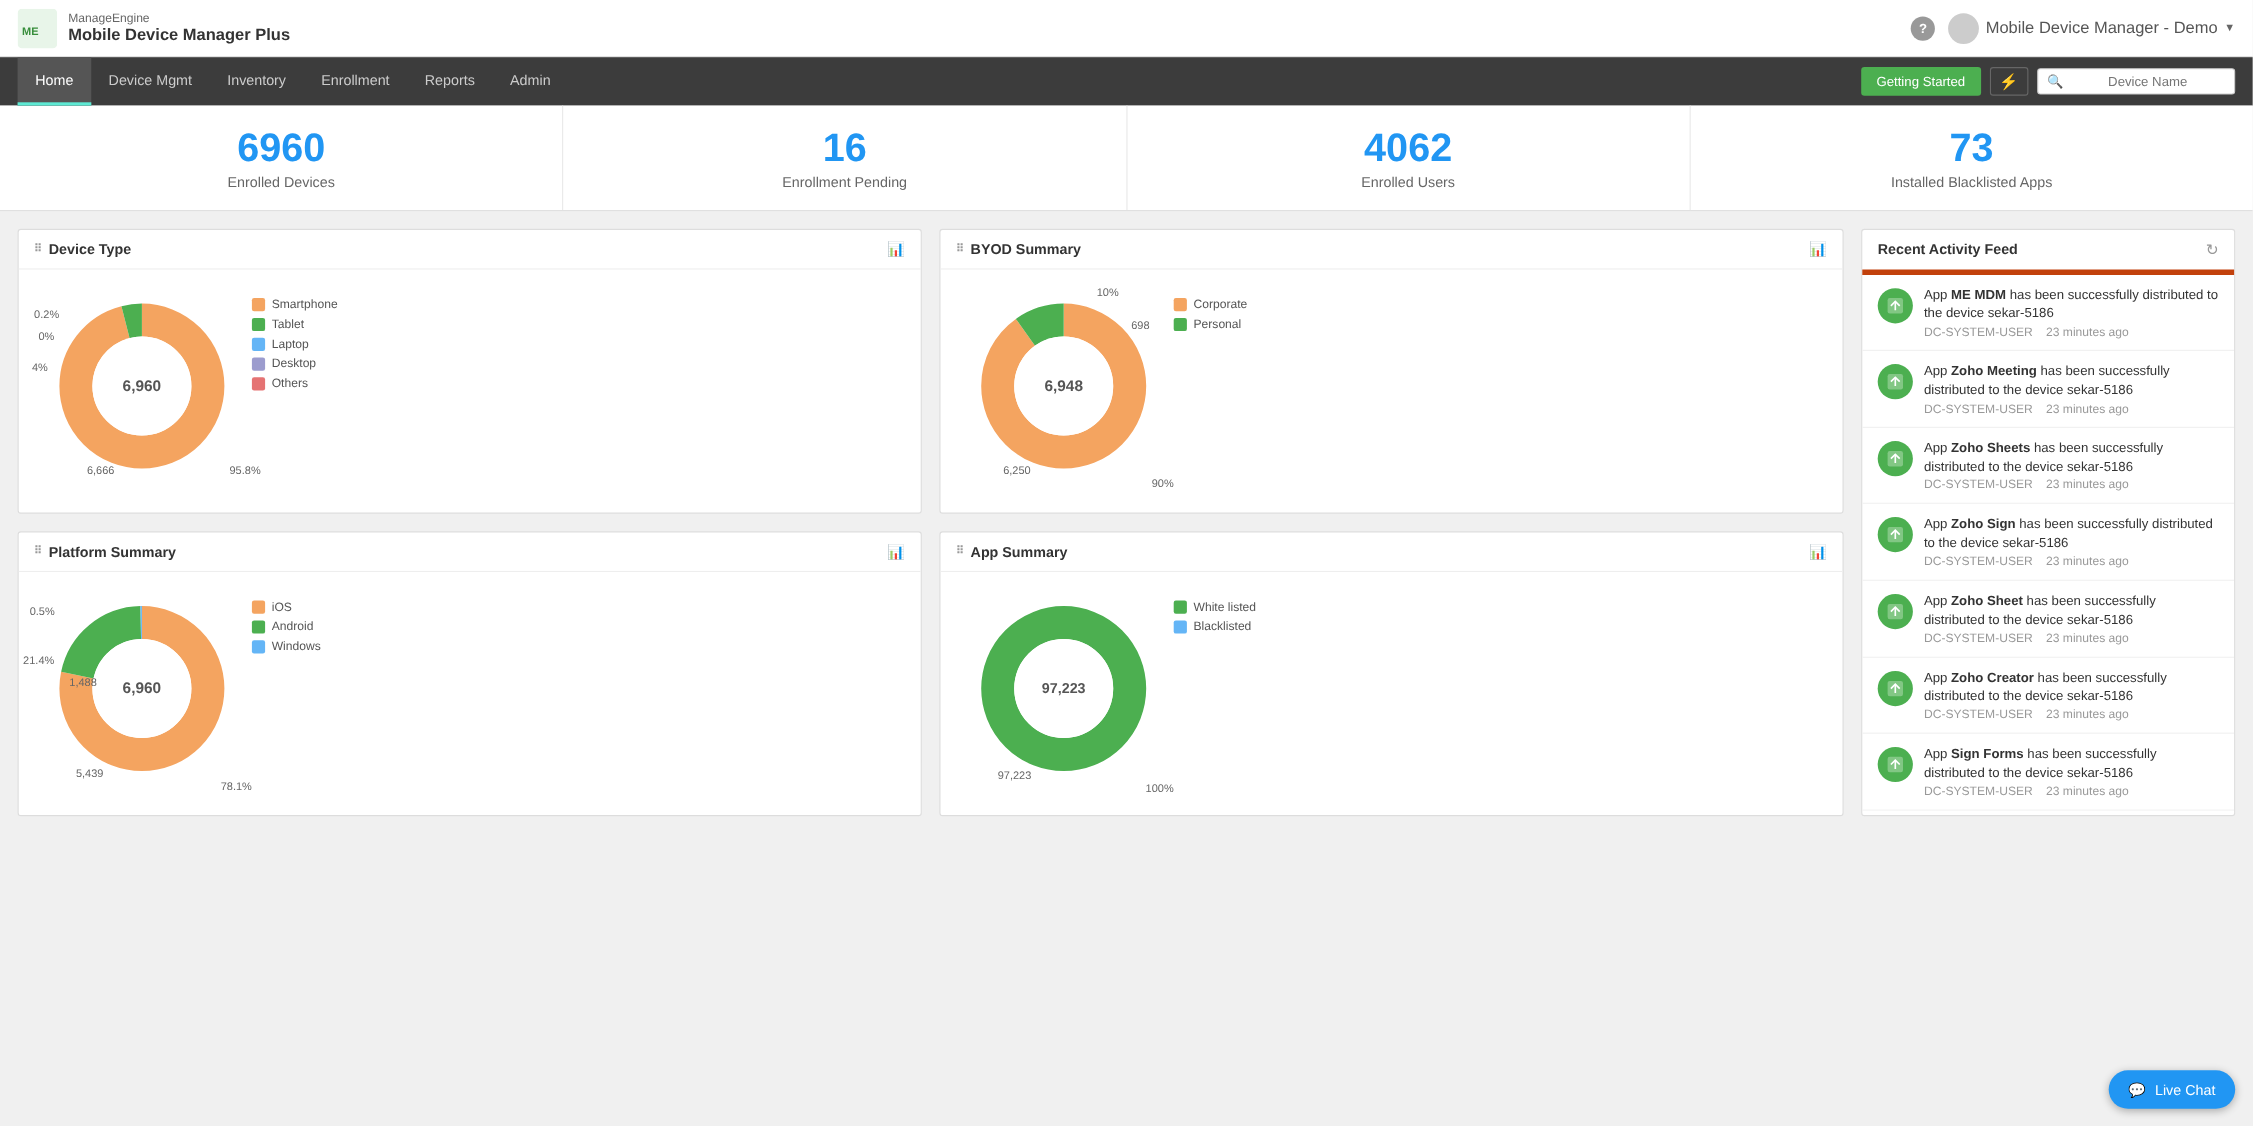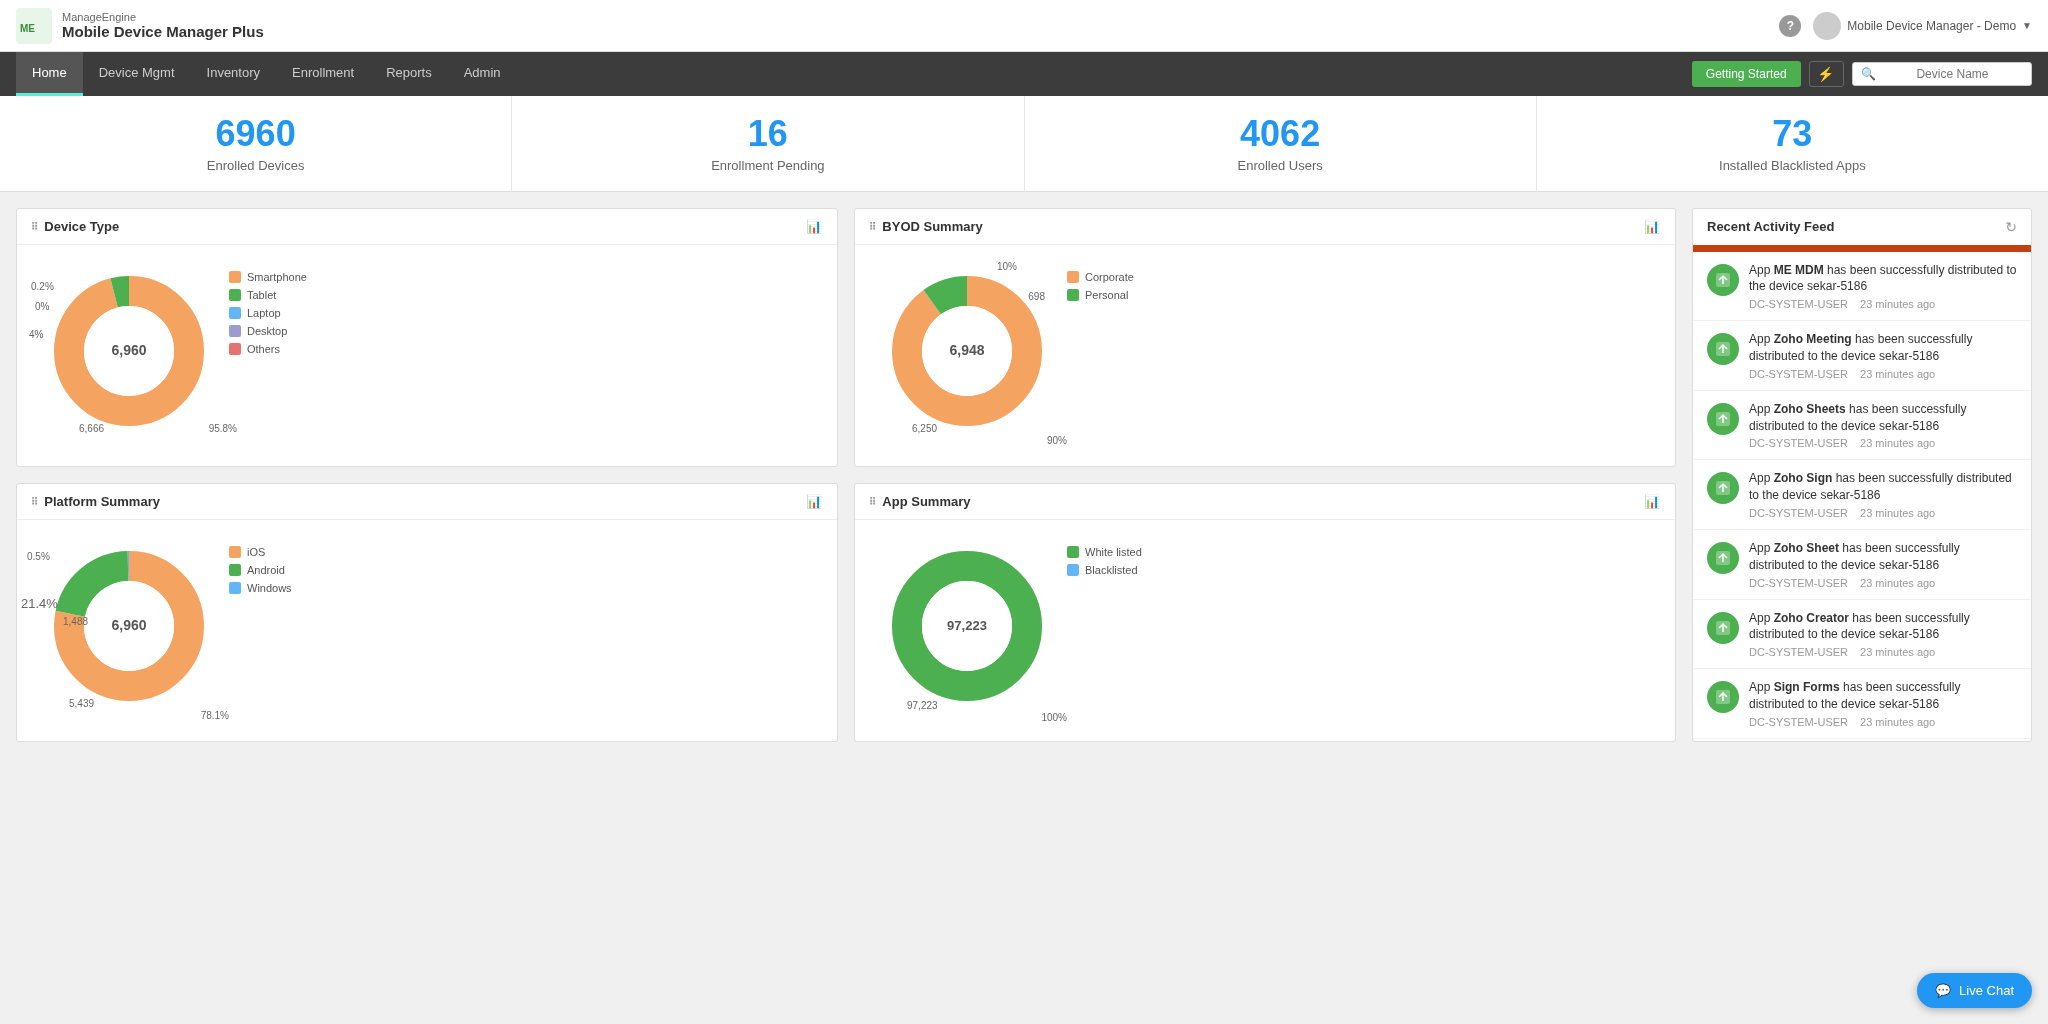--- a/index.html
+++ b/index.html
@@ -8,21 +8,21 @@
     
     .header { background: #fff; padding: 8px 16px; display: flex; align-items: center; justify-content: space-between; border-bottom: 1px solid #ddd; height: 52px; }
     .header-left { display: flex; align-items: center; gap: 10px; }
     .logo-img { display: flex; align-items: center; gap: 6px; }
     .logo-icon { width: 36px; height: 36px; }
     .brand-title { font-size: 15px; font-weight: bold; color: #333; line-height: 1.2; }
     .header-right { display: flex; align-items: center; gap: 12px; }
     .help-icon { width: 22px; height: 22px; background: #999; border-radius: 50%; color: #fff; display: flex; align-items: center; justify-content: center; font-size: 12px; font-weight: bold; cursor: pointer; }
     .user-info { display: flex; align-items: center; gap: 6px; cursor: pointer; }
     .user-avatar { width: 28px; height: 28px; background: #ccc; border-radius: 50%; }
-    .user-name { font-size: 12px; color: #555; }
+    .user-name { font-size: 15px; color: #555; }
     .dropdown-arrow { font-size: 10px; color: #666; }
 
     
     .nav { background: #3c3c3c; display: flex; align-items: center; padding: 0 16px; height: 44px; gap: 0; }
     .nav-item { color: #ccc; padding: 0 16px; height: 44px; display: flex; align-items: center; cursor: pointer; font-size: 13px; border-bottom: 3px solid transparent; }
     .nav-item.active { color: #fff; background: #555; border-bottom: 3px solid #5eead4; }
     .nav-spacer { flex: 1; }
     .getting-started-btn { background: #4caf50; color: #fff; border: none; padding: 6px 14px; border-radius: 3px; cursor: pointer; font-size: 12px; }
     .lightning-btn { background: transparent; border: 1px solid #666; color: #ffd700; padding: 4px 8px; border-radius: 3px; cursor: pointer; font-size: 14px; }
     .search-box { background: #fff; border: 1px solid #ccc; border-radius: 3px; padding: 4px 8px; display: flex; align-items: center; gap: 6px; width: 180px; }
@@ -49,21 +49,21 @@
     .card-body { padding: 16px; }
 
     
     .chart-container { display: flex; gap: 20px; padding: 10px 16px 16px; }
     .chart-legend { display: flex; flex-direction: column; gap: 6px; }
     .legend-item { display: flex; align-items: center; gap: 6px; font-size: 11px; color: #555; }
     .legend-dot { width: 12px; height: 12px; border-radius: 2px; flex-shrink: 0; }
 
     
     .activity-feed { background: #fff; border: 1px solid #ddd; border-radius: 3px; height: 100%; }
-    .activity-header { display: flex; align-items: center; justify-content: space-between; padding: 10px 14px; border-bottom: 7px solid #c2410c; }
+    .activity-header { display: flex; align-items: center; justify-content: space-between; padding: 10px 14px; border-bottom: 5px solid #c2410c; }
     .activity-title { font-size: 13px; font-weight: bold; color: #333; }
     .refresh-icon { color: #999; cursor: pointer; font-size: 14px; }
     .activity-list { overflow-y: auto; max-height: 680px; }
     .activity-item { display: flex; align-items: flex-start; gap: 10px; padding: 10px 14px; border-bottom: 1px solid #f0f0f0; }
     .activity-icon { width: 32px; height: 32px; background: #4caf50; border-radius: 50%; display: flex; align-items: center; justify-content: center; color: #fff; font-size: 14px; flex-shrink: 0; margin-top: 2px; }
     .activity-content { flex: 1; }
     .activity-msg { font-size: 12px; color: #333; line-height: 1.4; }
     .activity-msg strong { font-weight: bold; }
     .activity-meta { display: flex; gap: 12px; margin-top: 3px; }
     .activity-user { font-size: 11px; color: #999; }
@@ -238,21 +238,21 @@
             Platform Summary
           </div>
           <div class="card-actions">
             <span>📊</span>
           </div>
         </div>
         <div class="card-body">
           <div class="chart-container">
             <div style="position:relative;flex-shrink:0;">
               <div style="position:absolute;top:5px;left:-22px;font-size:10px;color:#666;">0.5%</div>
-              <div style="position:absolute;top:50px;left:-28px;font-size:13px;color:#666;">21.4%</div>
+              <div style="position:absolute;top:50px;left:-28px;font-size:10px;color:#666;">21.4%</div>
               <svg width="160" height="160" viewBox="0 0 160 160">
                 <circle cx="80" cy="80" r="60" fill="none" stroke="#f4a460" stroke-width="30" stroke-dasharray="294.6 83.3" stroke-dashoffset="0" transform="rotate(-90 80 80)"></circle>
                 <circle cx="80" cy="80" r="60" fill="none" stroke="#4caf50" stroke-width="30" stroke-dasharray="80.7 297.2" stroke-dashoffset="-294.6" transform="rotate(-90 80 80)"></circle>
                 <circle cx="80" cy="80" r="60" fill="none" stroke="#64b5f6" stroke-width="30" stroke-dasharray="1.9 376" stroke-dashoffset="-375.3" transform="rotate(-90 80 80)"></circle>
                 <circle cx="80" cy="80" r="45" fill="white"></circle>
                 <text x="80" y="84" text-anchor="middle" font-size="14" font-weight="bold" fill="#555">6,960</text>
               </svg>
               <div style="position:absolute;bottom:0px;left:20px;font-size:10px;color:#666;">5,439</div>
               <div style="position:absolute;bottom:-12px;right:-20px;font-size:10px;color:#666;">78.1%</div>
               <div style="position:absolute;top:70px;left:14px;font-size:10px;color:#666;">1,488</div>

